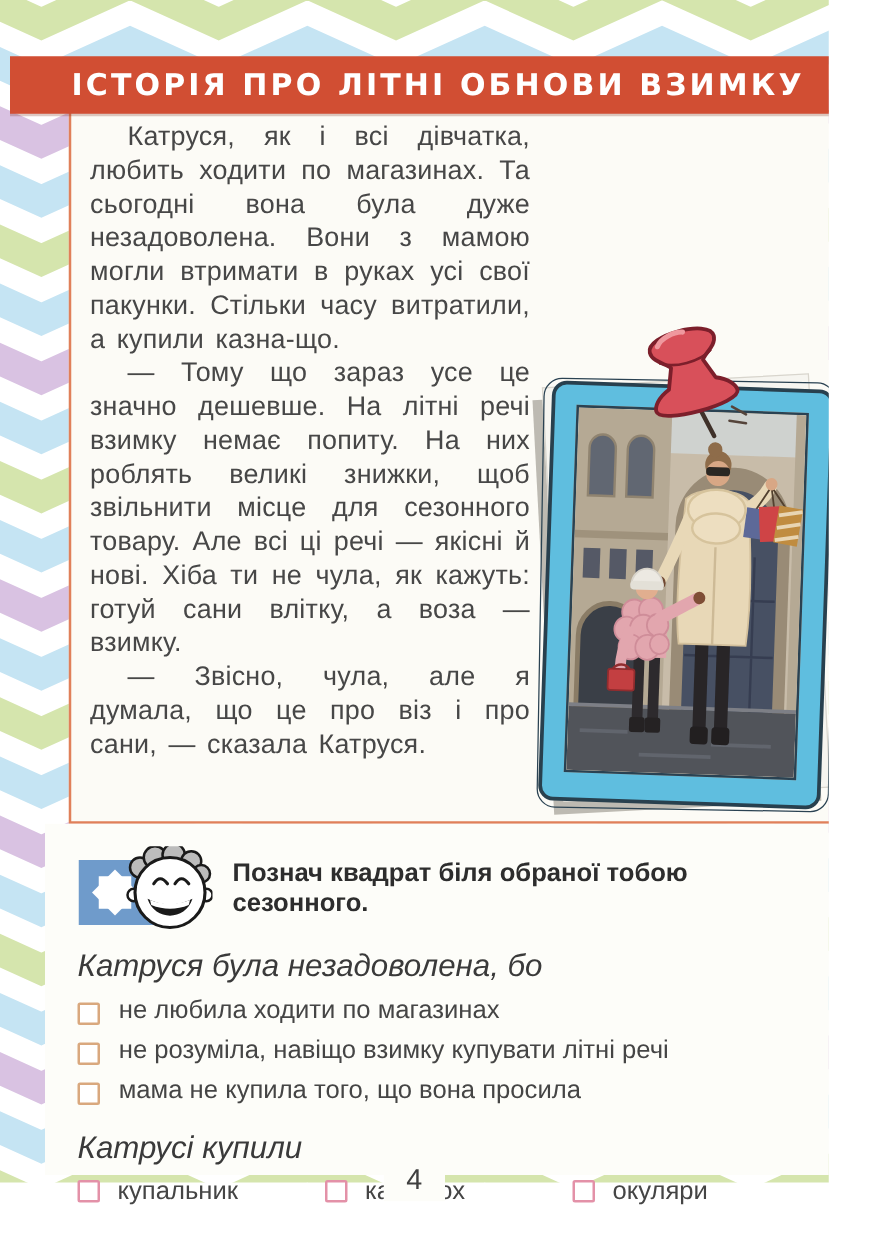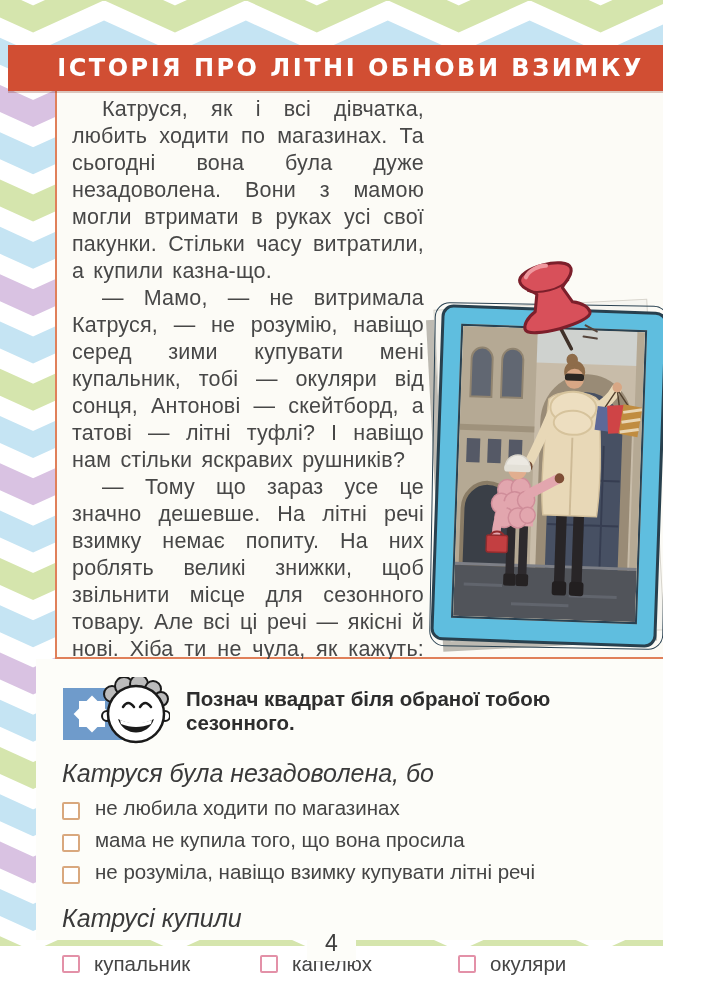--- a/index.html
+++ b/index.html
@@ -41,21 +41,21 @@
         background:#fdfdf9;z-index:2;padding:18px 8px 0 26px;}
   .task-row{display:flex;align-items:center;gap:16px;}
   .task-icon{width:108px;height:68px;flex:none;}
   .instruction{font-weight:bold;font-size:20.5px;color:#2d2d2d;}
   .prompt{font-style:italic;font-size:25px;color:#3a3a3a;margin:14px 0 4px;}
   .opt{display:flex;align-items:flex-end;gap:15px;margin-top:8px;}
   .cb{width:18px;height:18px;box-sizing:border-box;border:2px solid #d9a87e;border-radius:2px;
       background:#ffffff;flex:none;cursor:pointer;}
   .cb.pink{border-color:#e391a8;}
   .opt-label{font-size:20.5px;color:#454545;}
-  .h-opts{display:flex;margin-top:19px;}
+  .h-opts{display:flex;margin-top:8px;}
   .h-item{display:flex;align-items:center;gap:14px;width:198px;}
   .h-item:last-child{width:auto;}
 
   
   .page-num-wrap{position:absolute;left:0;top:929px;width:100%;text-align:center;z-index:3;}
   .page-num{display:inline-block;background:#fdfdf9;padding:1px 18px 4px;font-size:23px;color:#3f3f3f;}
 </style>
 </head>
 <body>
 
@@ -183,21 +183,20 @@
           <path d="M62,70 L74,93" stroke="#3f3129" stroke-width="3.5" stroke-linecap="round"></path>
           <g transform="rotate(-15 55 45)">
             <path d="M29,20 C29,6 81,6 81,20 C81,28 70,32 68,36 L74,52 C84,56 88,62 88,66 C88,77 22,77 22,66 C22,62 26,56 36,52 L42,36 C40,32 29,28 29,20 Z" fill="#d8505a" stroke="#7c1f2b" stroke-width="3" stroke-linejoin="round"></path>
             <path d="M34,30 C45,37 65,37 76,30" stroke="#7c1f2b" stroke-width="2" fill="none"></path>
             <path d="M36,17 C40,11 52,9 58,11" stroke="#ef989e" stroke-width="4" fill="none" stroke-linecap="round"></path>
           </g>
         </svg>
       </div>
 
       <p>Катруся, як і всі дівчатка, любить ходити по магазинах. Та сьогодні вона була дуже незадоволена. Вони з мамою могли втримати в руках усі свої пакунки. Стільки часу витратили, а купили казна-що.</p>
-      <p>— Мамо, — не витримала Катруся, — не розумію, навіщо серед зими купувати мені купальник, тобі — окуляри від сонця, Антонові — скейтборд, а татові — літні туфлі? І навіщо нам стільки яскравих рушників?</p>
       <p>— Тому що зараз усе це значно дешевше. На літні речі взимку немає попиту. На них роблять великі знижки, щоб звільнити місце для сезонного товару. Але всі ці речі — якісні й нові. Хіба ти не чула, як кажуть: готуй сани влітку, а воза — взимку.</p>
       <p>— Звісно, чула, але я думала, що це про віз і про сани, — сказала Катруся.</p>
     </div>
   </div>
 
   <div class="quiz">
 
     <div class="task-row">
       <svg class="task-icon" viewBox="0 0 108 68">
         <rect x="1" y="11" width="67" height="52" fill="#6f9bcb"></rect>
@@ -223,25 +222,25 @@
     </div>
 
     <div class="prompt">Катруся була незадоволена, бо</div>
 
     <div class="opt">
       <span class="cb"></span>
       <span class="opt-label">не любила ходити по магазинах</span>
     </div>
     <div class="opt">
       <span class="cb"></span>
-      <span class="opt-label">мама не купила того, що вона просила</span>
+      <span class="opt-label">не розуміла, навіщо взимку купувати літні речі</span>
     </div>
     <div class="opt">
       <span class="cb"></span>
-      <span class="opt-label">не розуміла, навіщо взимку купувати літні речі</span>
+      <span class="opt-label">мама не купила того, що вона просила</span>
     </div>
 
     <div class="prompt" style="margin-top:20px;">Катрусі купили</div>
 
     <div class="h-opts">
       <div class="h-item">
         <span class="cb pink"></span>
         <span class="opt-label">купальник</span>
       </div>
       <div class="h-item">

